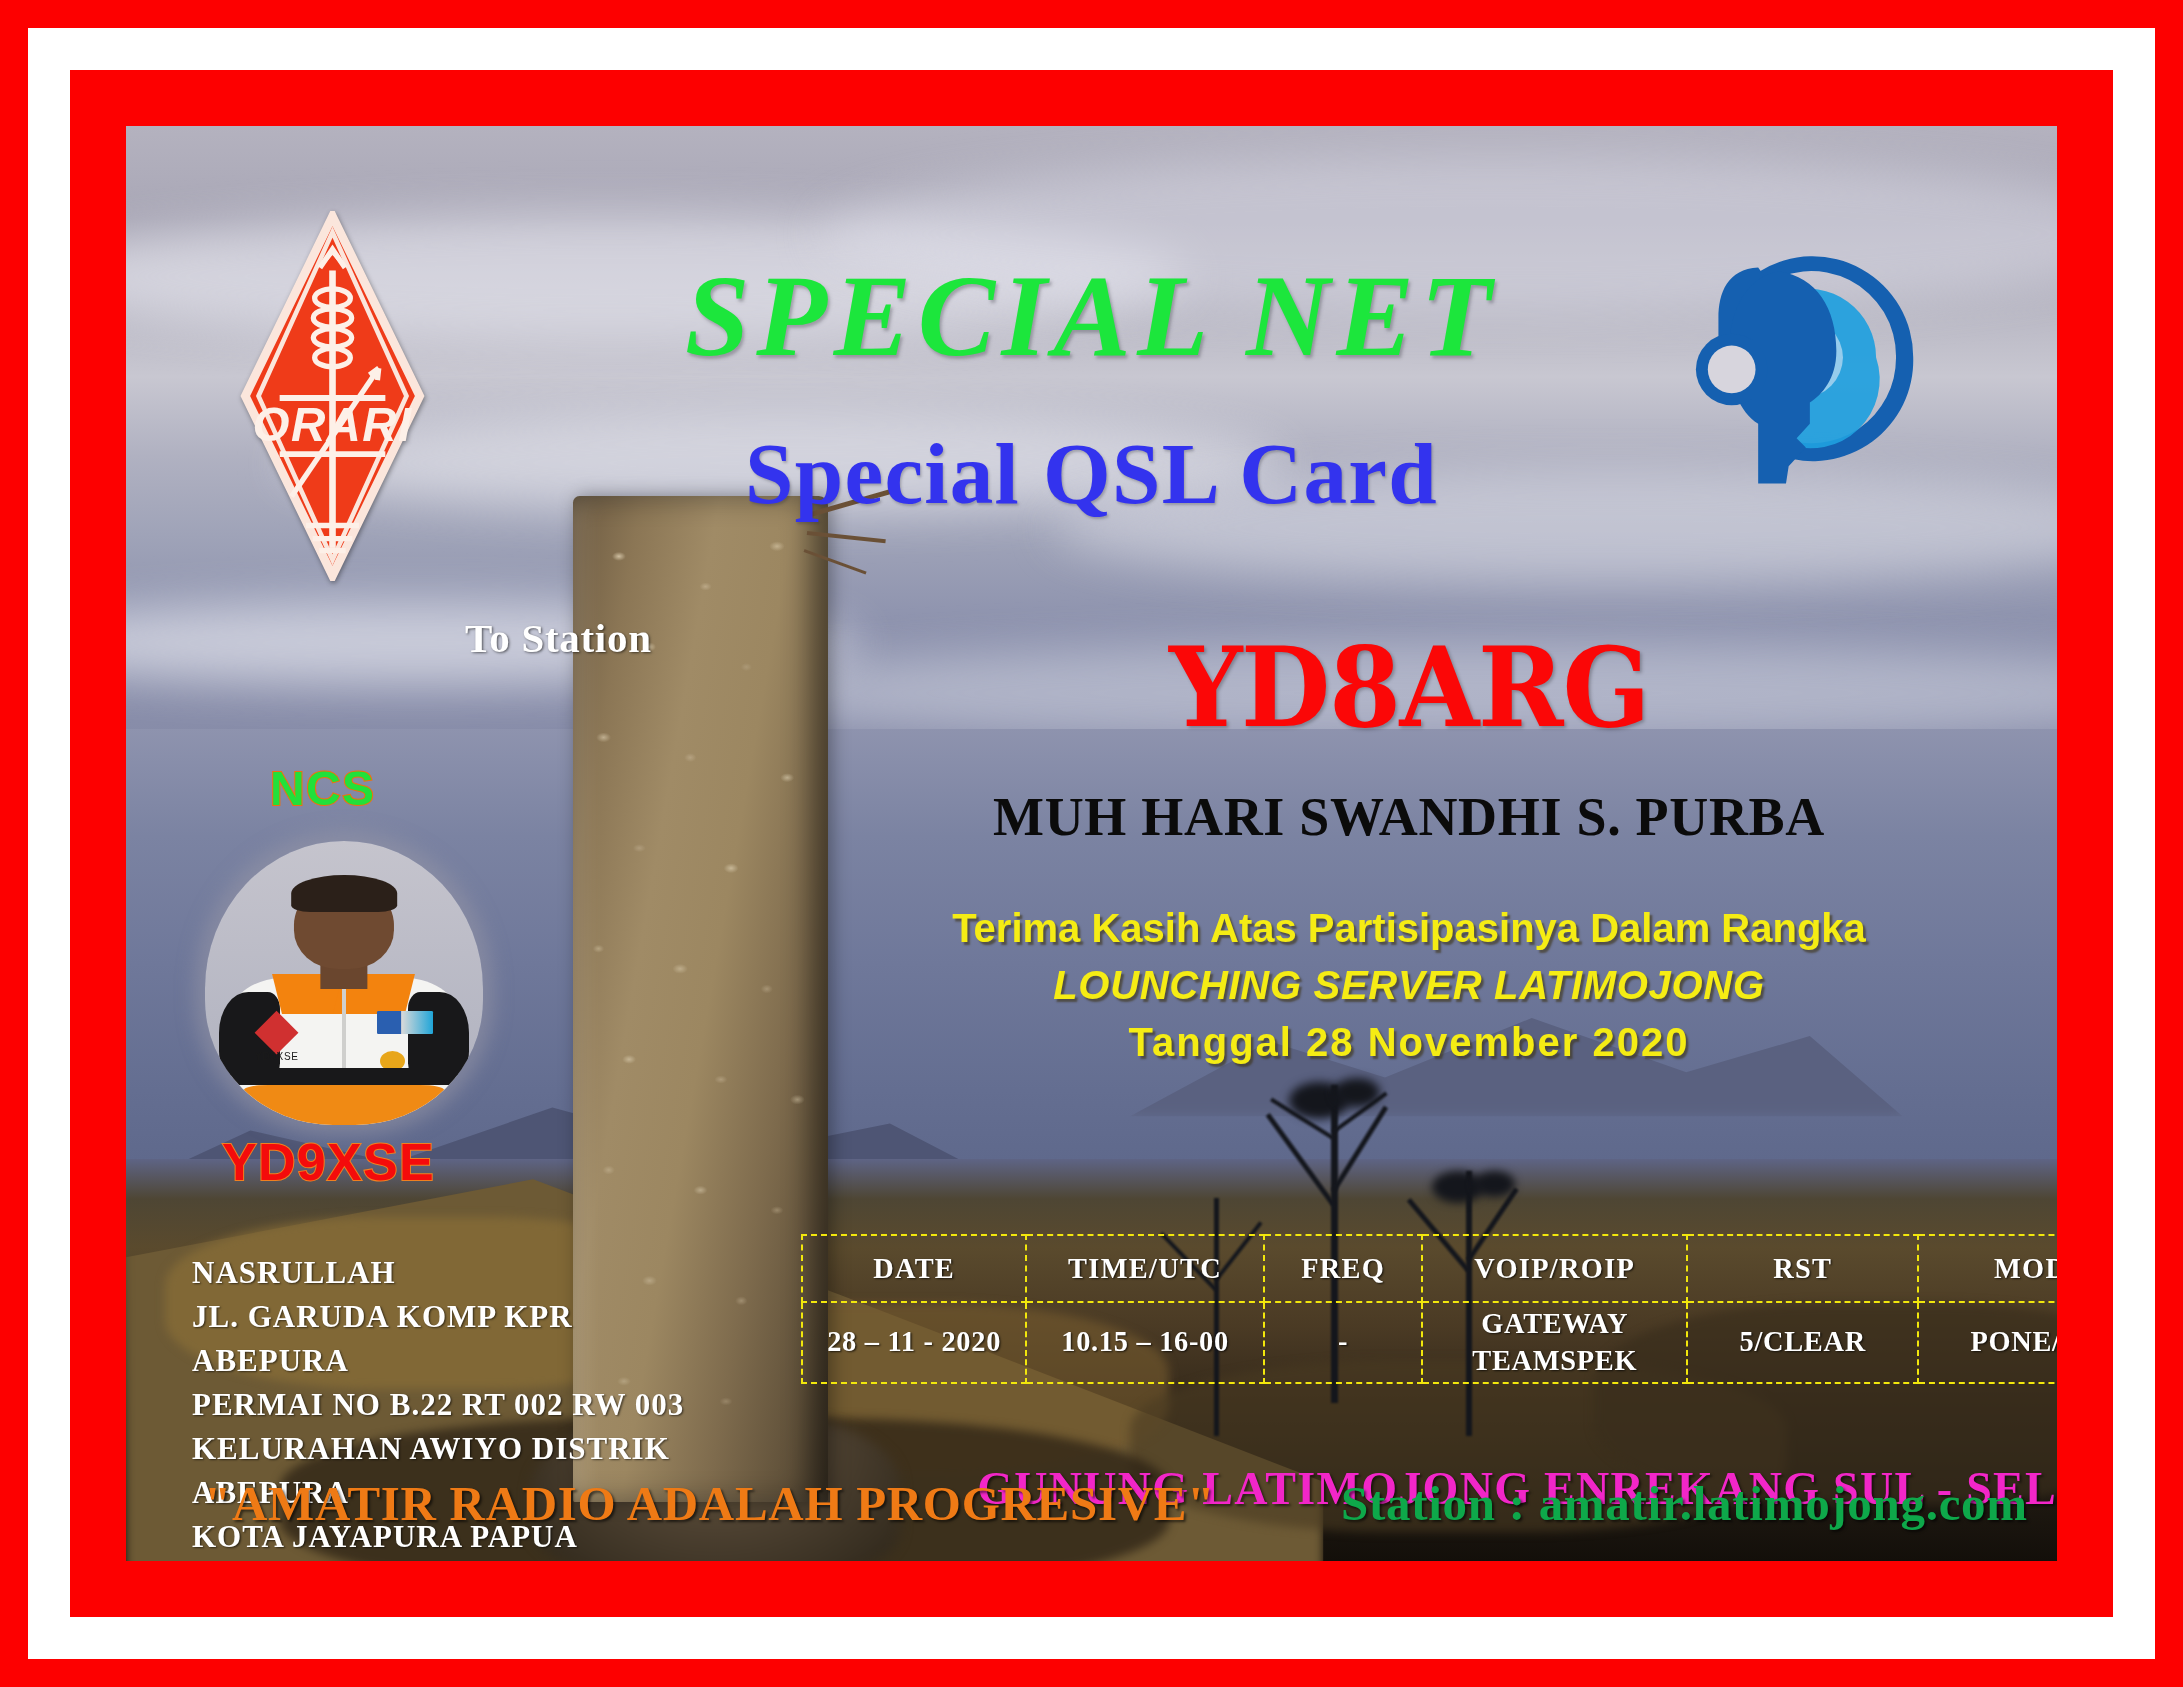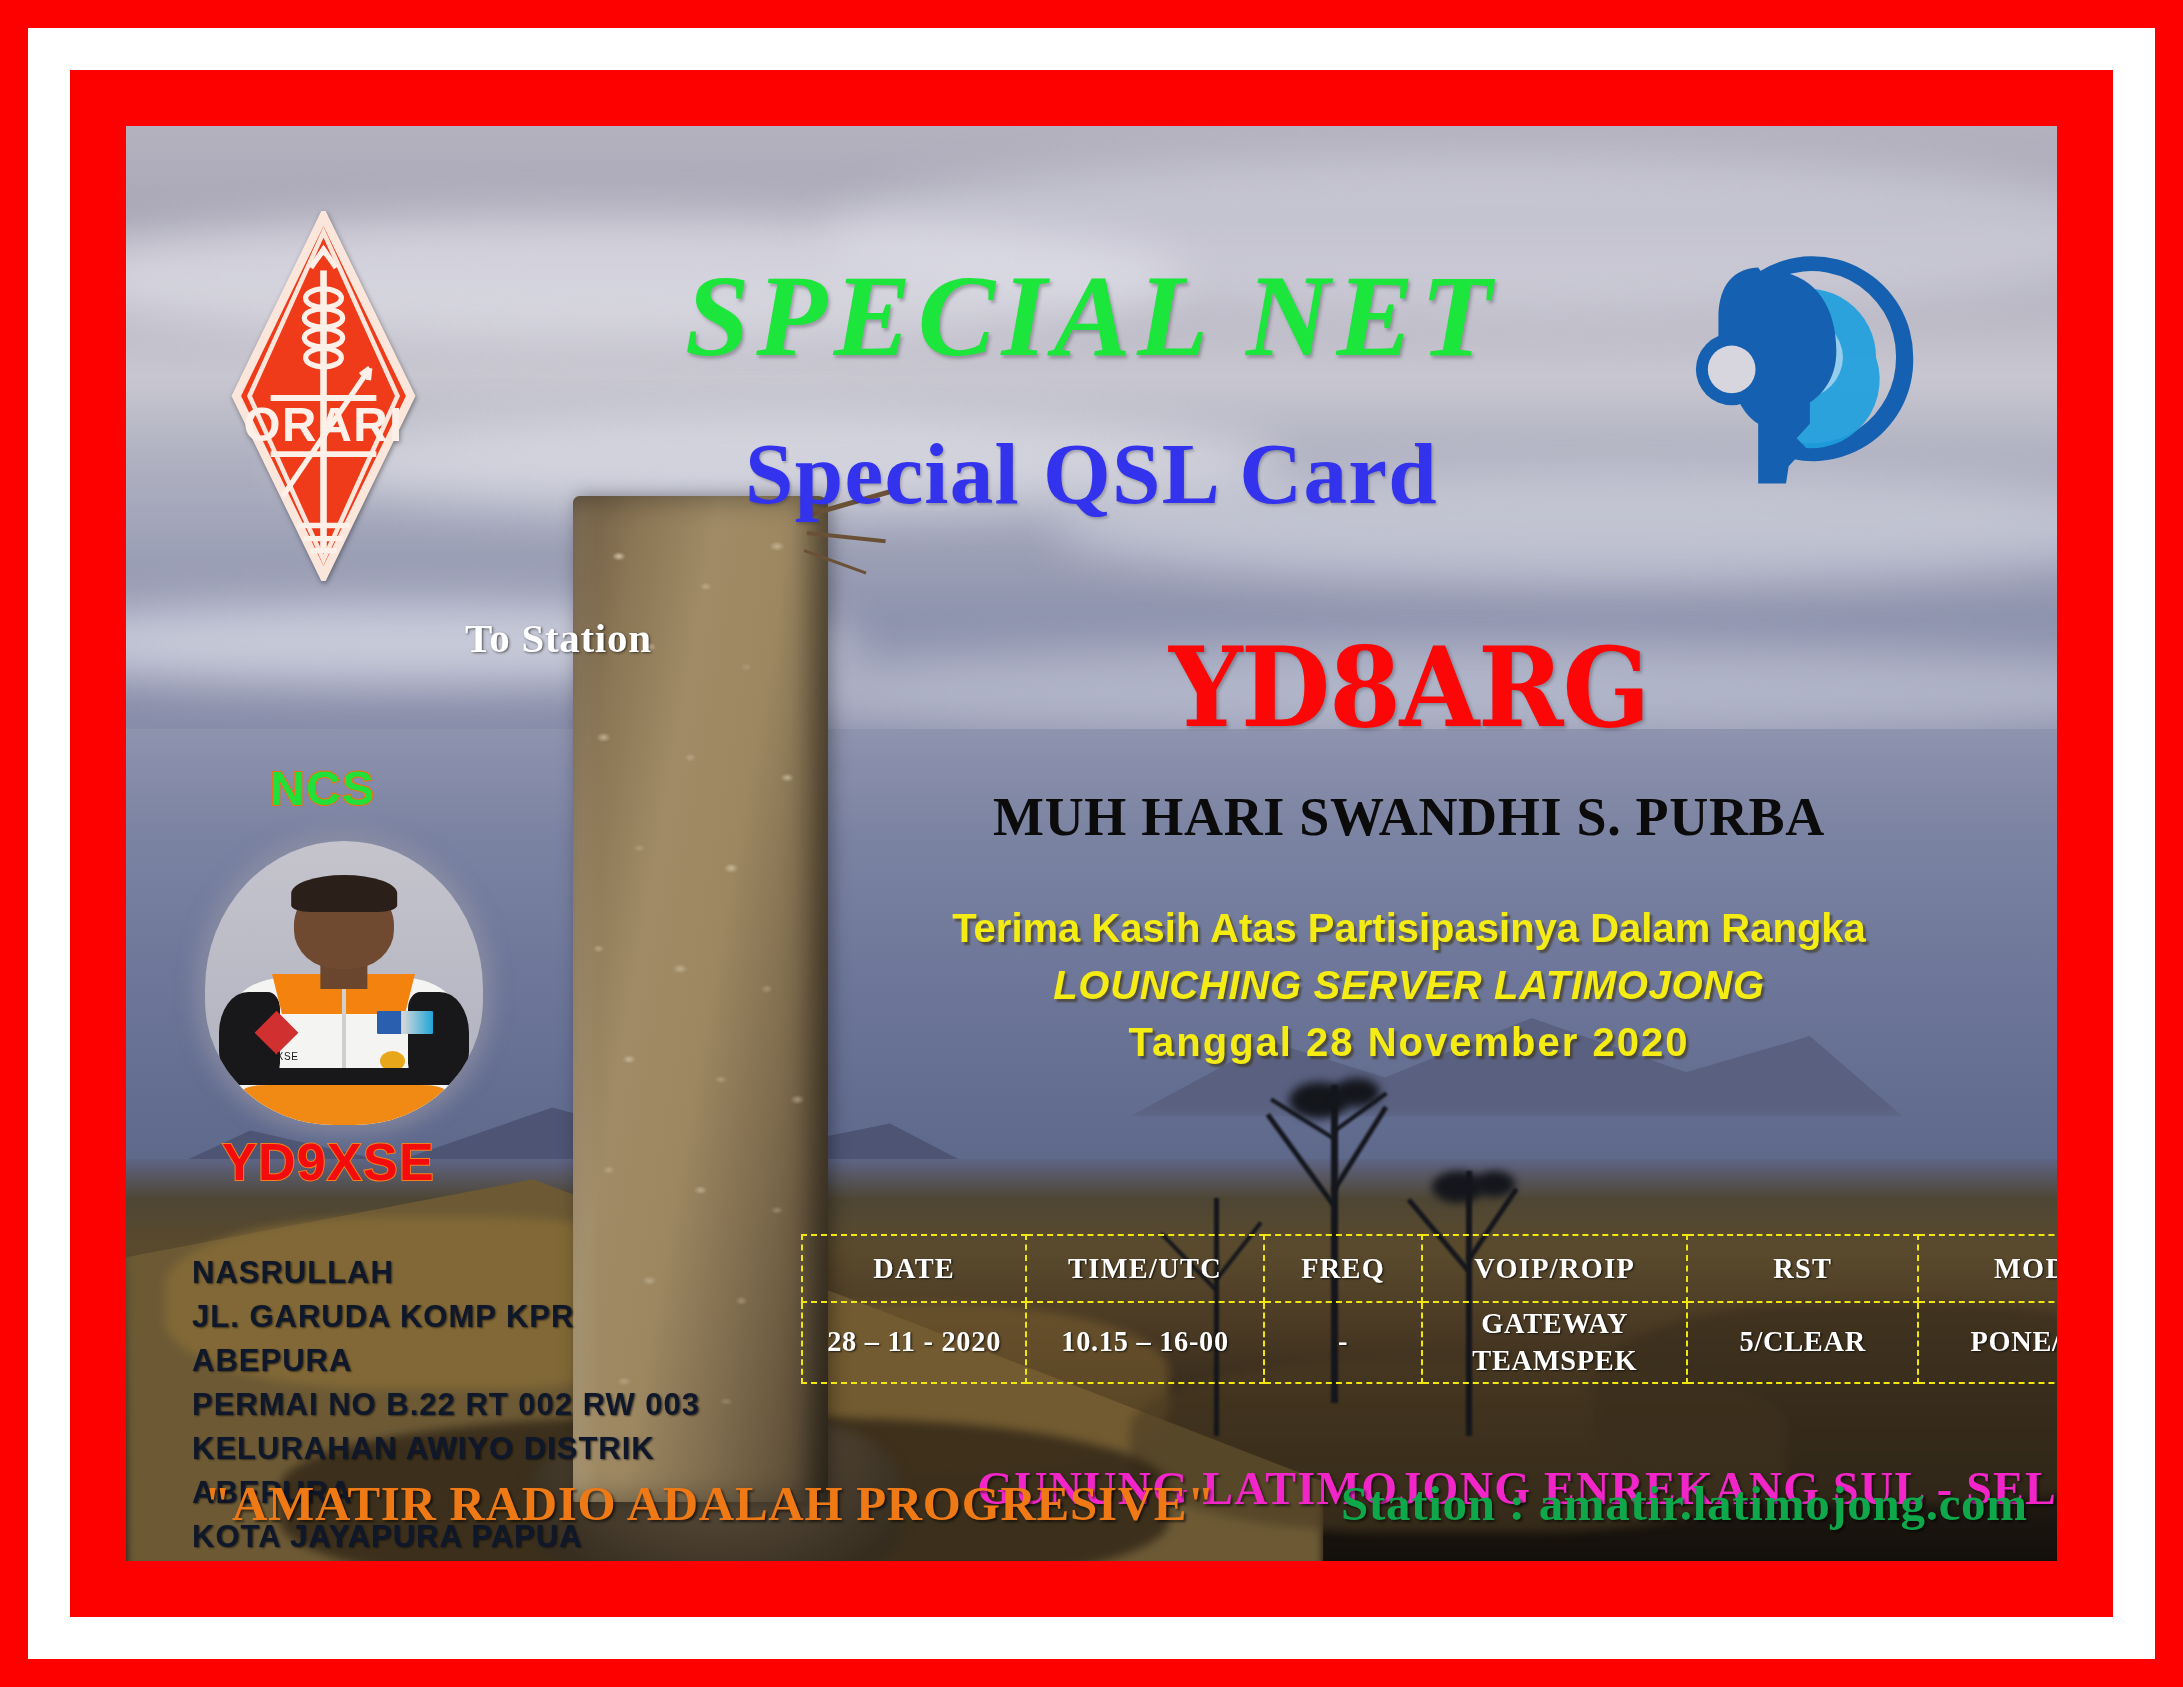--- a/index.html
+++ b/index.html
@@ -63,21 +63,21 @@
             radial-gradient(ellipse 10.6px 6.6px at 60% 90%, rgba(178,160,130,.50), transparent 62%);}
   .cairn-base{ position:absolute; left:404px; top:1283px; width:370px; height:172px;
           background:radial-gradient(ellipse at 50% 20%, #6a5a40 0%, #4c4030 45%, #2b2418 100%);
           border-radius:48% 44% 30% 34%; filter:blur(6px); }
   .twig{ position:absolute; background:#6a5036; transform-origin:left center; filter:blur(0.7px); }
 
   .tree{ position:absolute; }
   .branch{ position:absolute; background:#14161c; transform-origin:bottom center; filter:blur(0.8px); }
 
   
-  .orari-logo{ position:absolute; left:105px; top:85px; width:185px; height:370px; }
+  .orari-logo{ position:absolute; left:114px; top:85px; width:185px; height:370px;font-style:italic; }
   .orari-logo svg{ width:100%; height:100%; display:block;
                    filter:drop-shadow(1.3px 2px 2.6px rgba(0,0,0,.40)); }
   .broadcast-logo{ position:absolute; right:112px; top:99px; width:265px; height:265px; }
   .broadcast-logo svg{ width:100%; height:100%; display:block; }
 
   
   .special-net{ position:absolute; left:0; right:0; top:132px; text-align:center;
       font-size:116px; font-weight:bold; font-style:italic; color:#1ce63c;
       letter-spacing:6.6px; line-height:1; font-family:"Liberation Serif", serif;
       text-shadow:2px 2.6px 3.3px rgba(60,60,70,.35); }
@@ -142,21 +142,21 @@
   .photo .idcard{ position:absolute; right:24%; top:82%; width:14%; height:12%;
       background:#1e5c2c; border:1.3px solid #c9b050; }
   .photo .mini{ position:absolute; left:18%; top:74%; font-size:10px; color:#1a1a1a;
       font-family:"Liberation Sans", sans-serif; letter-spacing:0.7px; }
   .yd9xse{ position:absolute; left:96px; top:1006px; font-size:52px; font-weight:bold;
       color:#f40b0b; font-family:"Liberation Sans", sans-serif; letter-spacing:1.3px;
       -webkit-text-stroke:2px #f08020; paint-order:stroke fill; }
 
   
   .address{ position:absolute; left:66px; top:1125px; font-size:31px; font-weight:bold;
-      color:#0f172a; font-family:Liberation Sans, sans-serif; line-height:1.42;
+      color:#ffffff; font-family:Liberation Serif, serif; line-height:1.42;
       letter-spacing:1px; text-shadow:1.3px 1.3px 2px rgba(0,0,0,.55); }
 
   
   .logtable{ position:absolute; left:675px; top:1108px; width:1363px;
       border-collapse:collapse; }
   .logtable td{ border:2px dashed #f2e70c; color:#ffffff; text-align:center;
       font-family:"Liberation Serif", serif; font-weight:bold;
       text-shadow:1.3px 1.3px 2px rgba(0,0,0,.65); }
   .logtable .hdr td{ font-size:28.4px; height:67px; letter-spacing:1.3px; }
   .logtable .row td{ font-size:28.4px; height:81px; letter-spacing:0.7px; line-height:1.28; }

